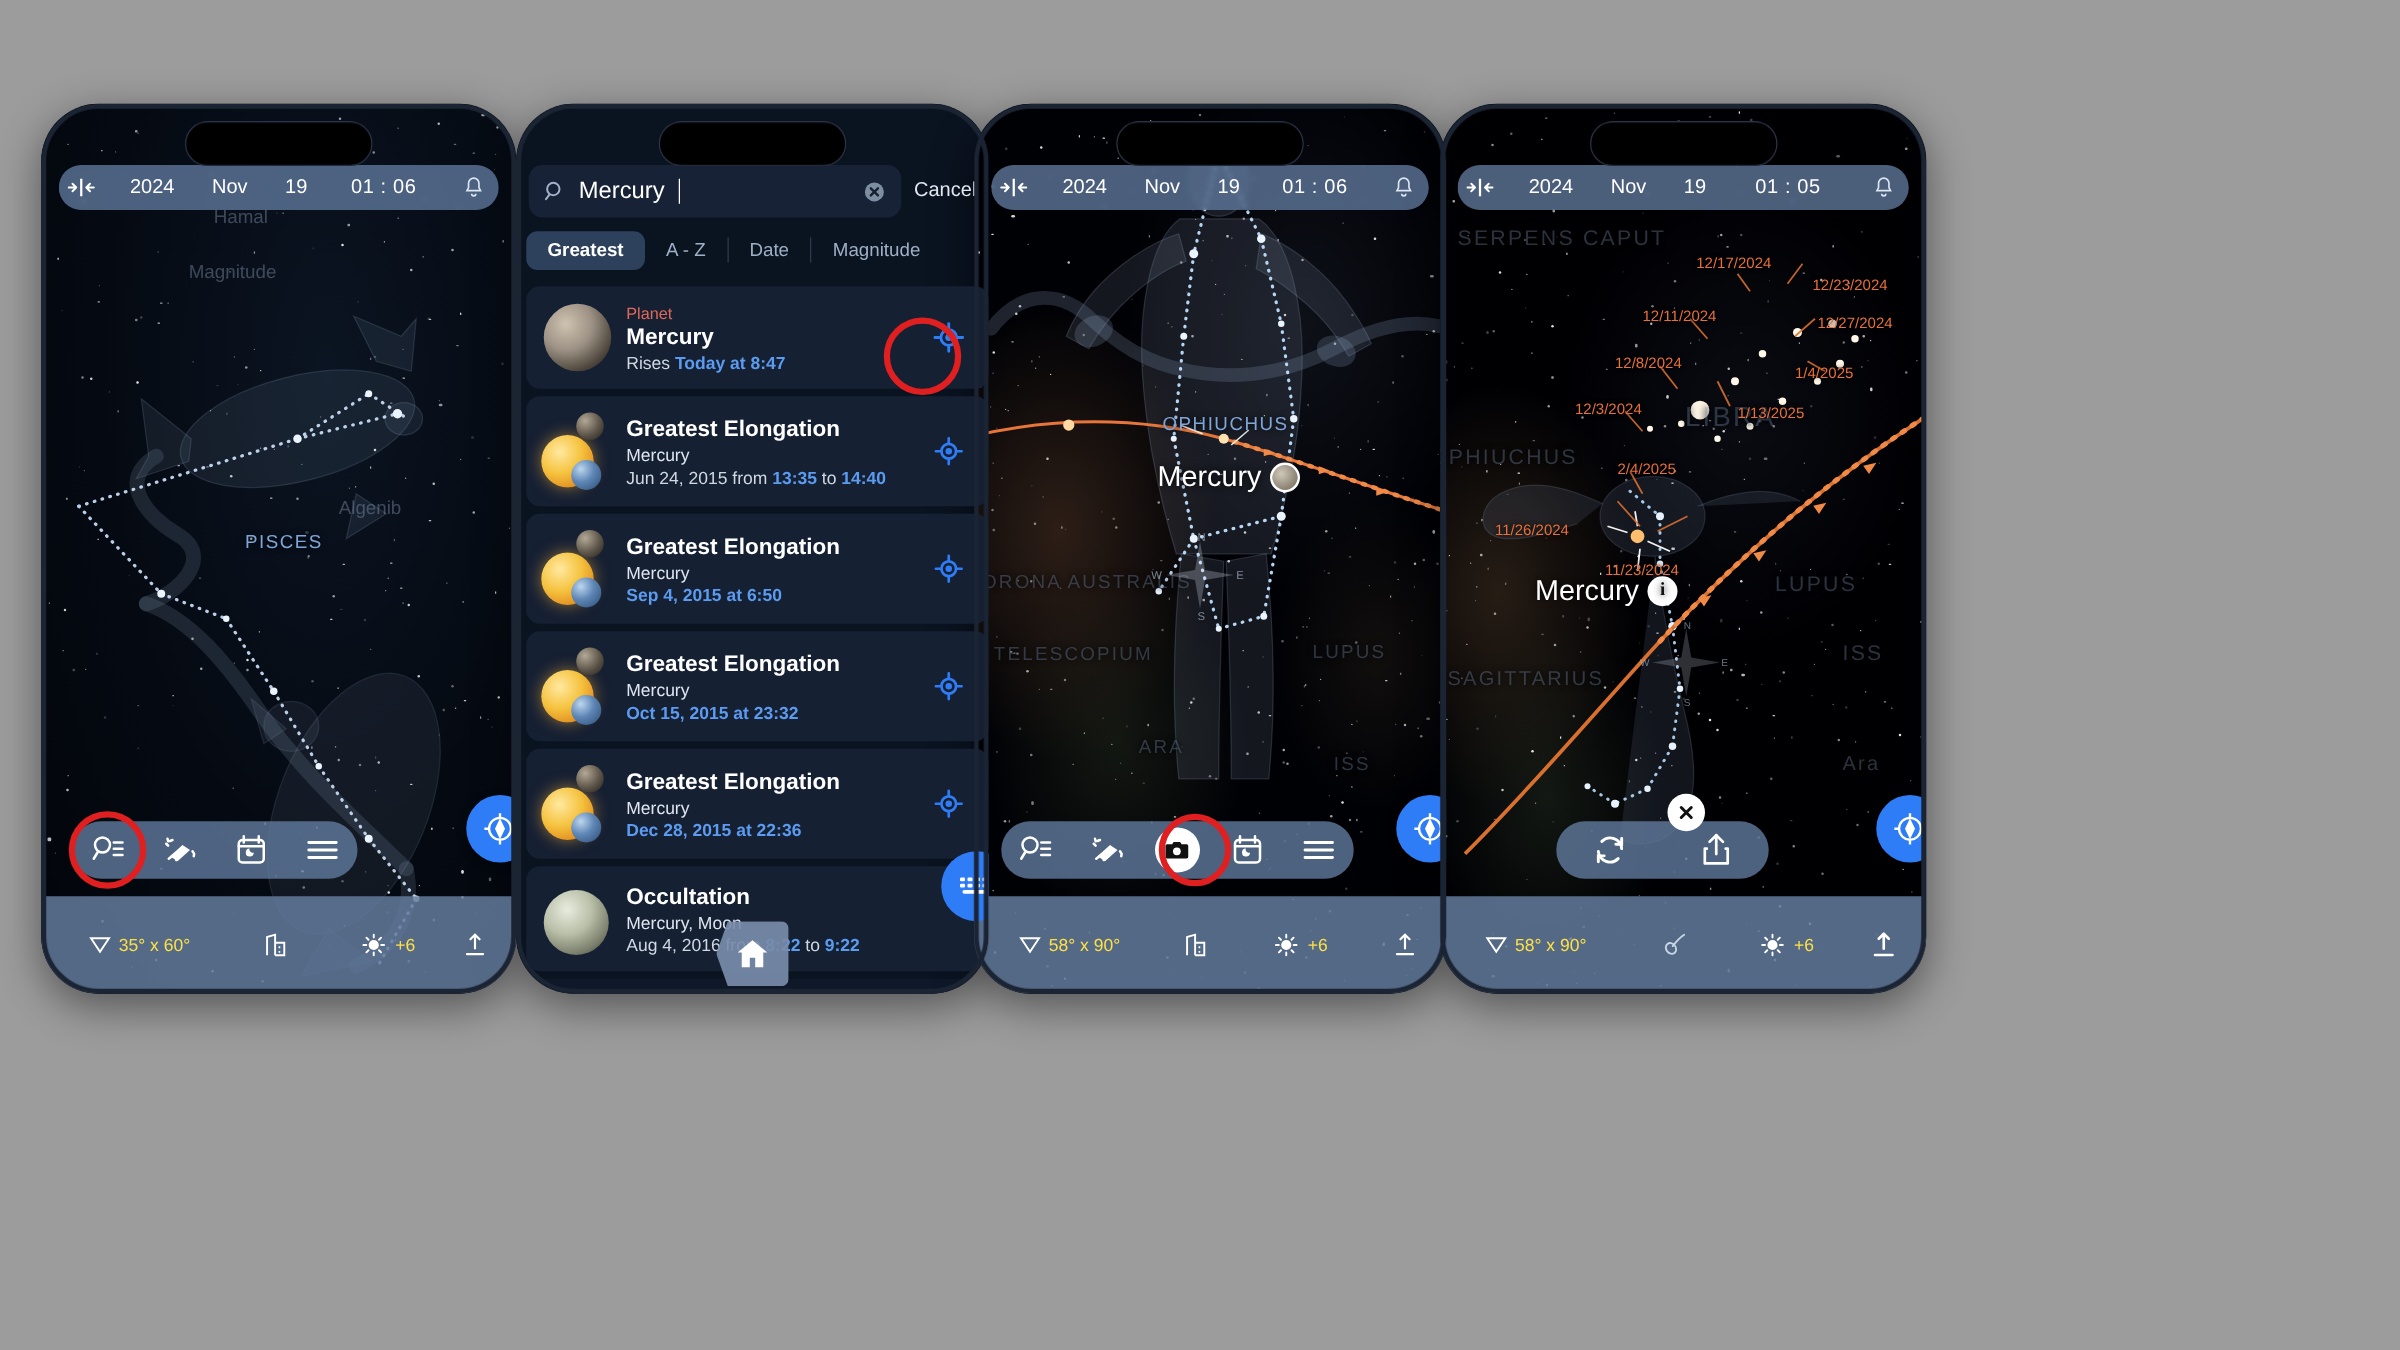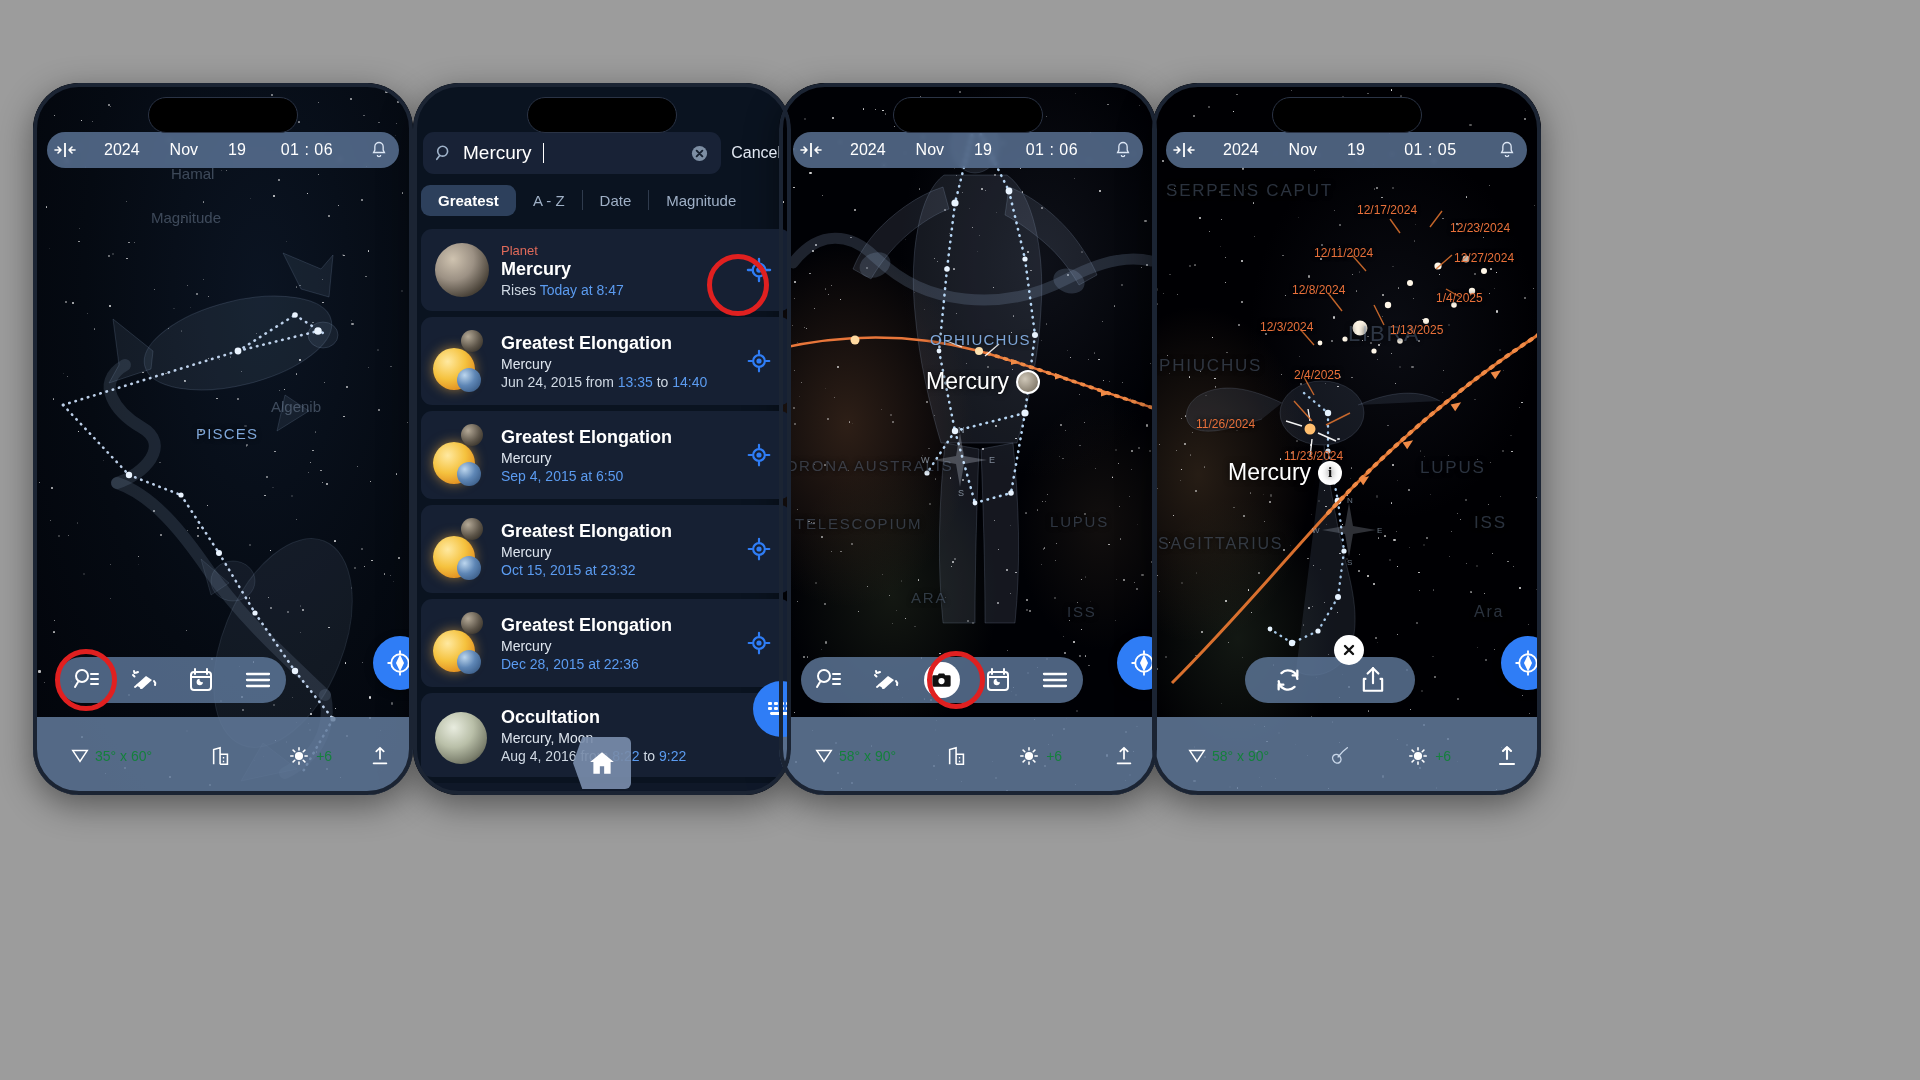--- a/index.html
+++ b/index.html
@@ -92,21 +92,21 @@
   .topbar .yr { margin-left: 14px; }
   .tb-left { width: 36px; display:flex; align-items:center; justify-content:center; }
   .tb-bell { margin-left: auto; margin-right: 10px; display:flex; align-items:center; }
   .tb-time { margin-left: auto; margin-right: 8px; letter-spacing: .5px;}
 
   
   .statusbar {
     position: absolute; left: 0; right: 0; bottom: 0; height: 78px;
     background: rgba(99,123,156,.85);
     display: flex; align-items: center; z-index: 35;
-    color: #15803d; font-size: 14px;
+    color: #fde047; font-size: 14px;
   }
   .statusbar .sb-item { display: flex; align-items: center; gap: 6px; }
   .sb-grow { flex: 1; }
 
   
   .toolpill {
     position: absolute; bottom: 92px; height: 46px;
     background: rgba(96,122,158,.80);
     border-radius: 23px;
     display: flex; align-items: center; justify-content: space-around;
@@ -161,21 +161,21 @@
   .rescard.dimmed { opacity: .45; }
   .thumbs { position: relative; width: 62px; height: 62px; flex: none; }
   .planet-ball {
     position: absolute; border-radius: 50%;
   }
   .restext { flex: 1; padding-left: 6px; }
   .rkind { color: #e06a5a; font-size: 13px; }
   .rtitle { color: #fff; font-size: 18px; font-weight: bold; margin-top: 1px; }
   .rsub { color: #dfe6ef; font-size: 14px; margin-top: 2px; }
   .rtime { color: #cfd8e3; font-size: 14px; margin-top: 2px; }
-  .rtime b { color: #5b9bf0; font-weight: normal; }
+  .rtime b { color: #5b9bf0; font-weight: bold; }
   .locate { flex: none; width: 40px; display:flex; align-items:center; justify-content:center; }
 
   .kbfab {
     position: absolute; right: -18px; bottom: 58px; width: 56px; height: 56px;
     border-radius: 50%; background: #2f7df6; display:flex; align-items:center; justify-content:center;
     z-index: 38;
   }
   .homebtn {
     position: absolute; left: 50%; transform: translateX(-50%); bottom: 6px;
     width: 58px; height: 52px; background: rgba(120,140,170,.92);

